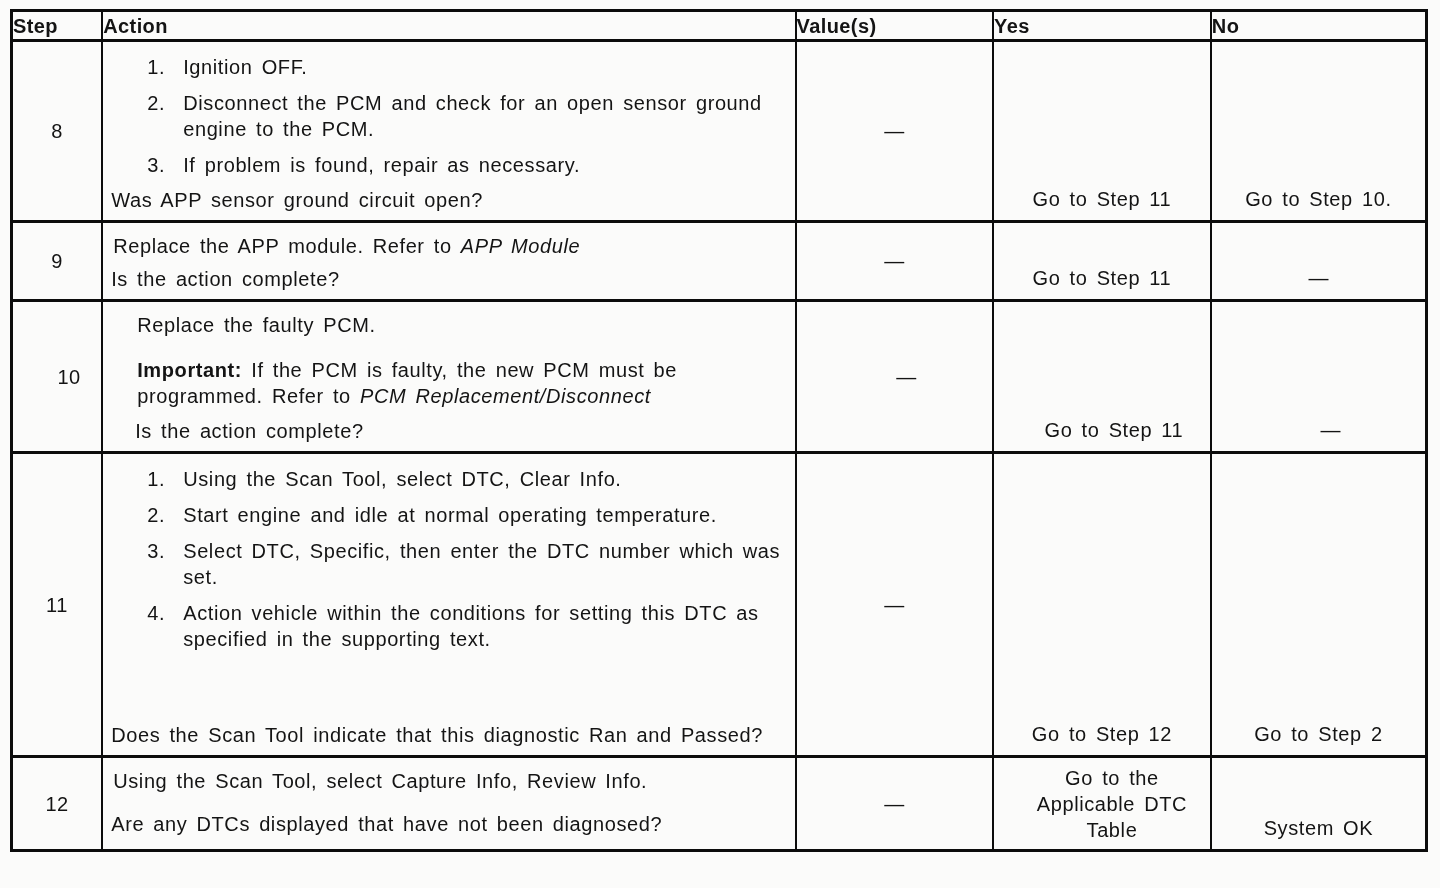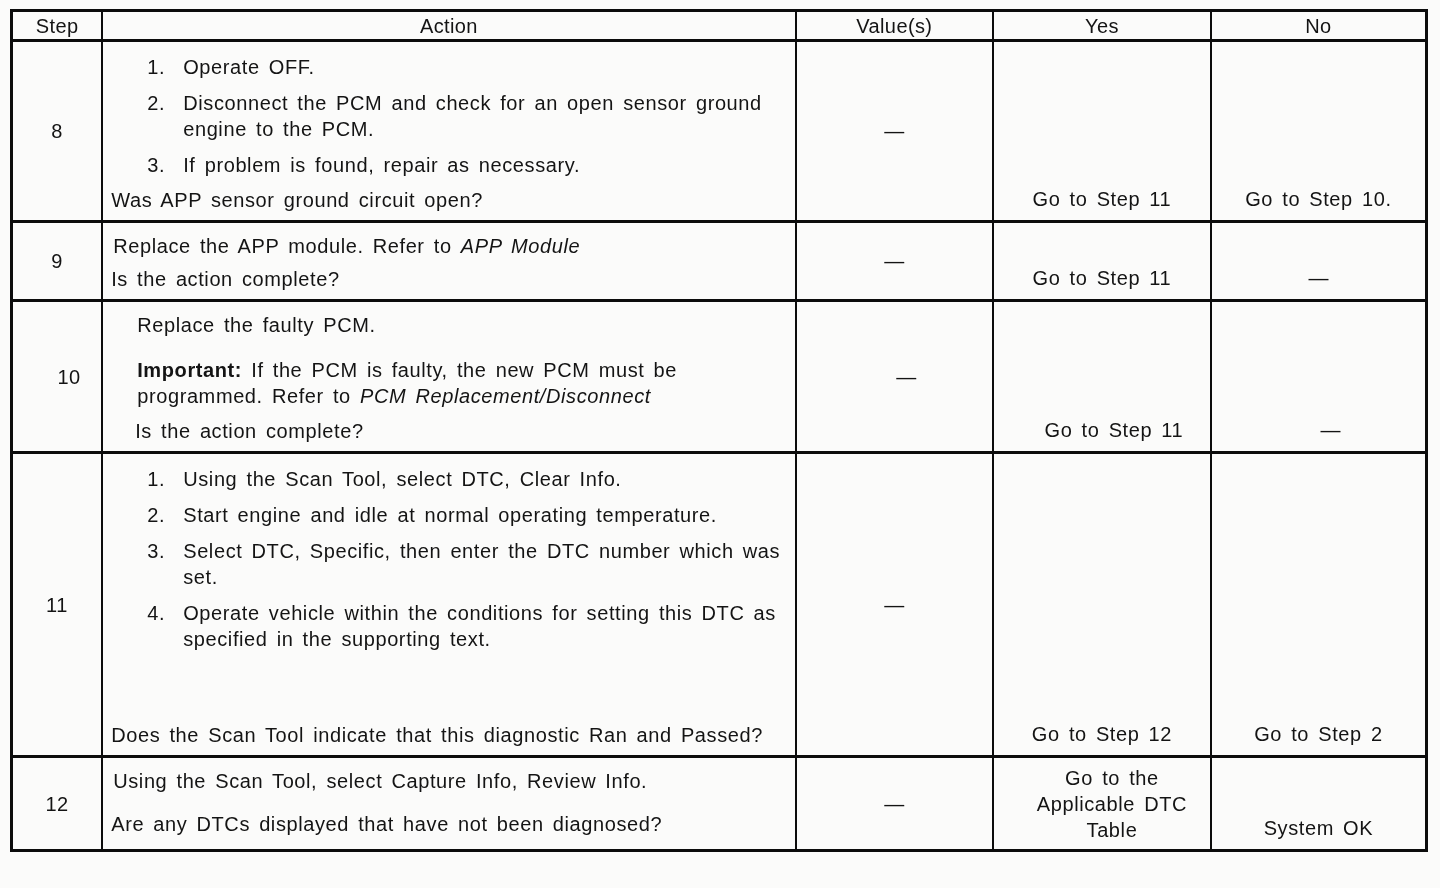--- a/index.html
+++ b/index.html
@@ -28,22 +28,22 @@
     border-top:3px solid #0c0c0c;
     border-bottom:3px solid #0c0c0c;
     padding:0;
     font-size:20px;
     line-height:26px;
     letter-spacing:0.6px;
     word-spacing:3px;
     box-sizing:border-box;
   }
   th{
-    font-weight:normal;
-    text-align:center;
+    font-weight:bold;
+    text-align:left;
     height:30px;
     vertical-align:middle;
     letter-spacing:0.4px;
   }
   
   tr.r8  td{height:180px;}
   tr.r9  td{height:74px;}
   tr.r10 td{height:152px;padding-left:24px;}
   tr.r11 td{height:304px;}
   tr.r12 td{height:94px;}
@@ -117,21 +117,21 @@
       <th>Yes</th>
       <th>No</th>
     </tr>
 
     <tr class="r8">
       <td class="step">8</td>
       <td class="action">
         <div class="cellwrap">
           <div class="list-item">
             <span class="list-num">1.</span>
-            <span class="list-text">Operate OFF.</span>
+            <span class="list-text">Ignition OFF.</span>
           </div>
           <div class="list-item">
             <span class="list-num">2.</span>
             <span class="list-text">Disconnect the PCM and check for an open sensor ground engine to the PCM.</span>
           </div>
           <div class="list-item">
             <span class="list-num">3.</span>
             <span class="list-text">If problem is found, repair as necessary.</span>
           </div>
           <div class="question">Was APP sensor ground circuit open?</div>
@@ -192,21 +192,21 @@
           <div class="list-item">
             <span class="list-num">2.</span>
             <span class="list-text">Start engine and idle at normal operating temperature.</span>
           </div>
           <div class="list-item">
             <span class="list-num">3.</span>
             <span class="list-text">Select DTC, Specific, then enter the DTC number which was set.</span>
           </div>
           <div class="list-item">
             <span class="list-num">4.</span>
-            <span class="list-text">Operate vehicle within the conditions for setting this DTC as specified in the supporting text.</span>
+            <span class="list-text">Action vehicle within the conditions for setting this DTC as specified in the supporting text.</span>
           </div>
           <div class="question">Does the Scan Tool indicate that this diagnostic Ran and Passed?</div>
         </div>
       </td>
       <td class="value"><span class="dash">—</span></td>
       <td class="yes">
             <div class="cell-bottom goto">Go to Step 12</div>
           </td>
       <td class="no">
             <div class="cell-bottom goto">Go to Step 2</div>

